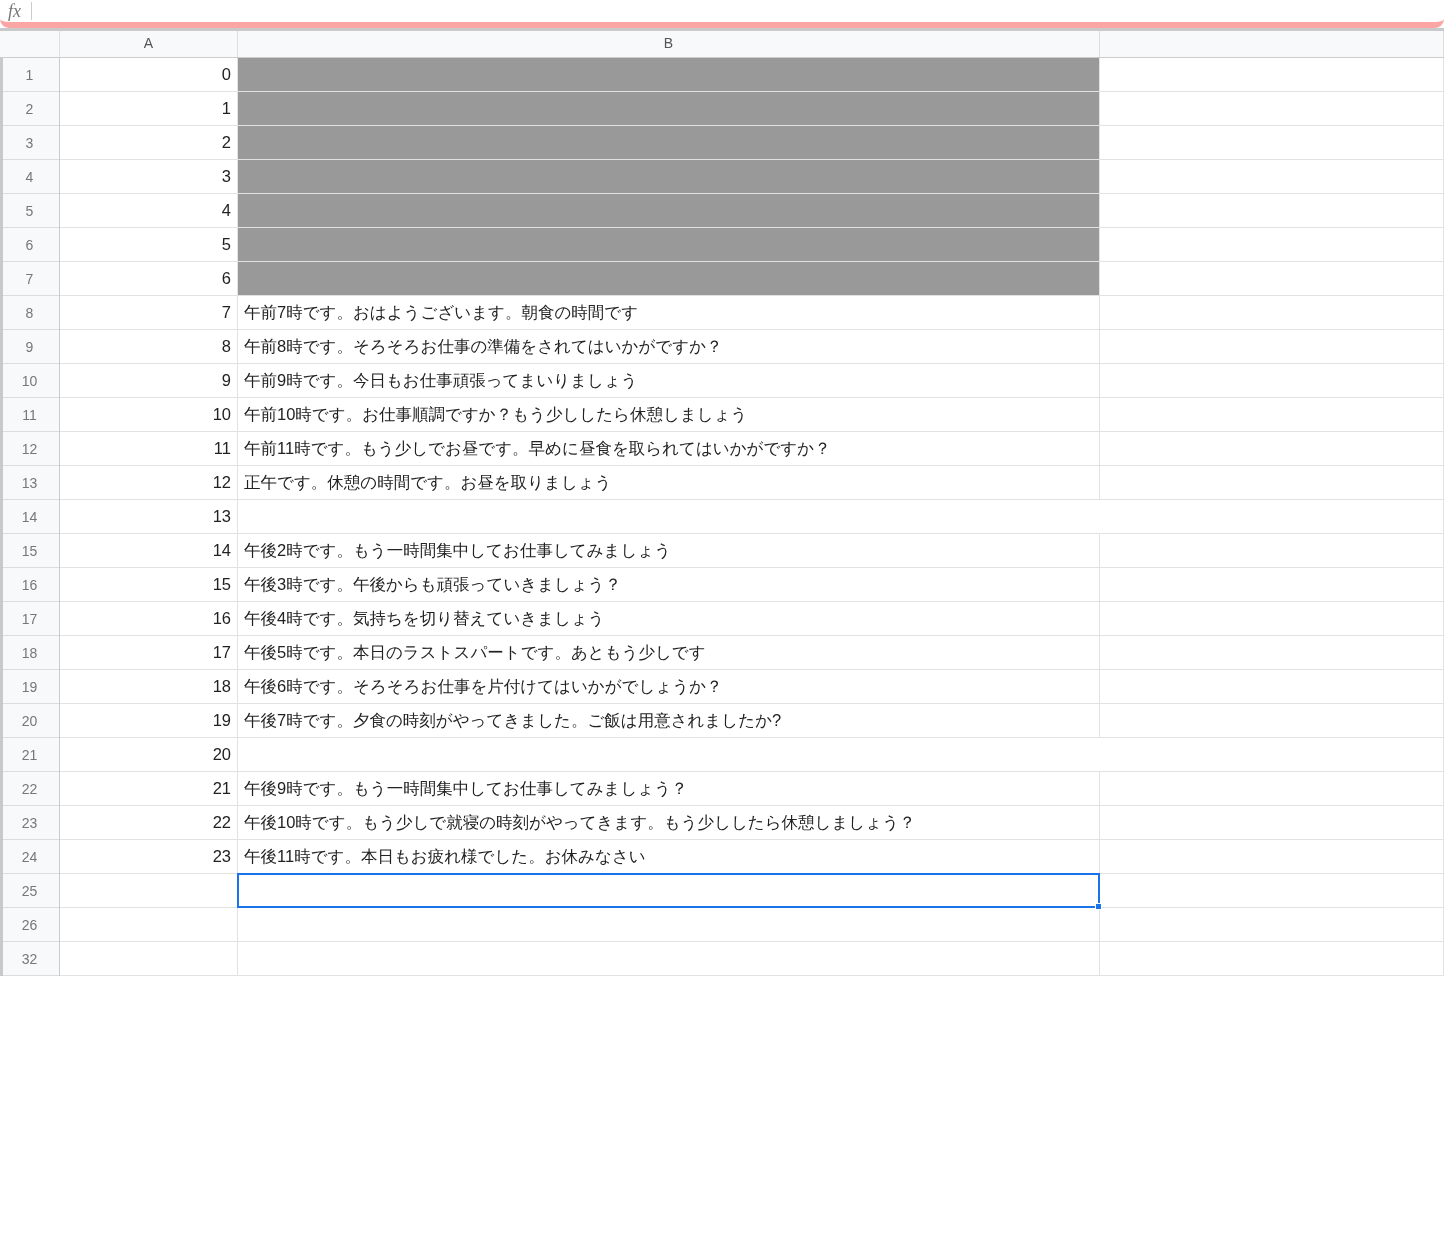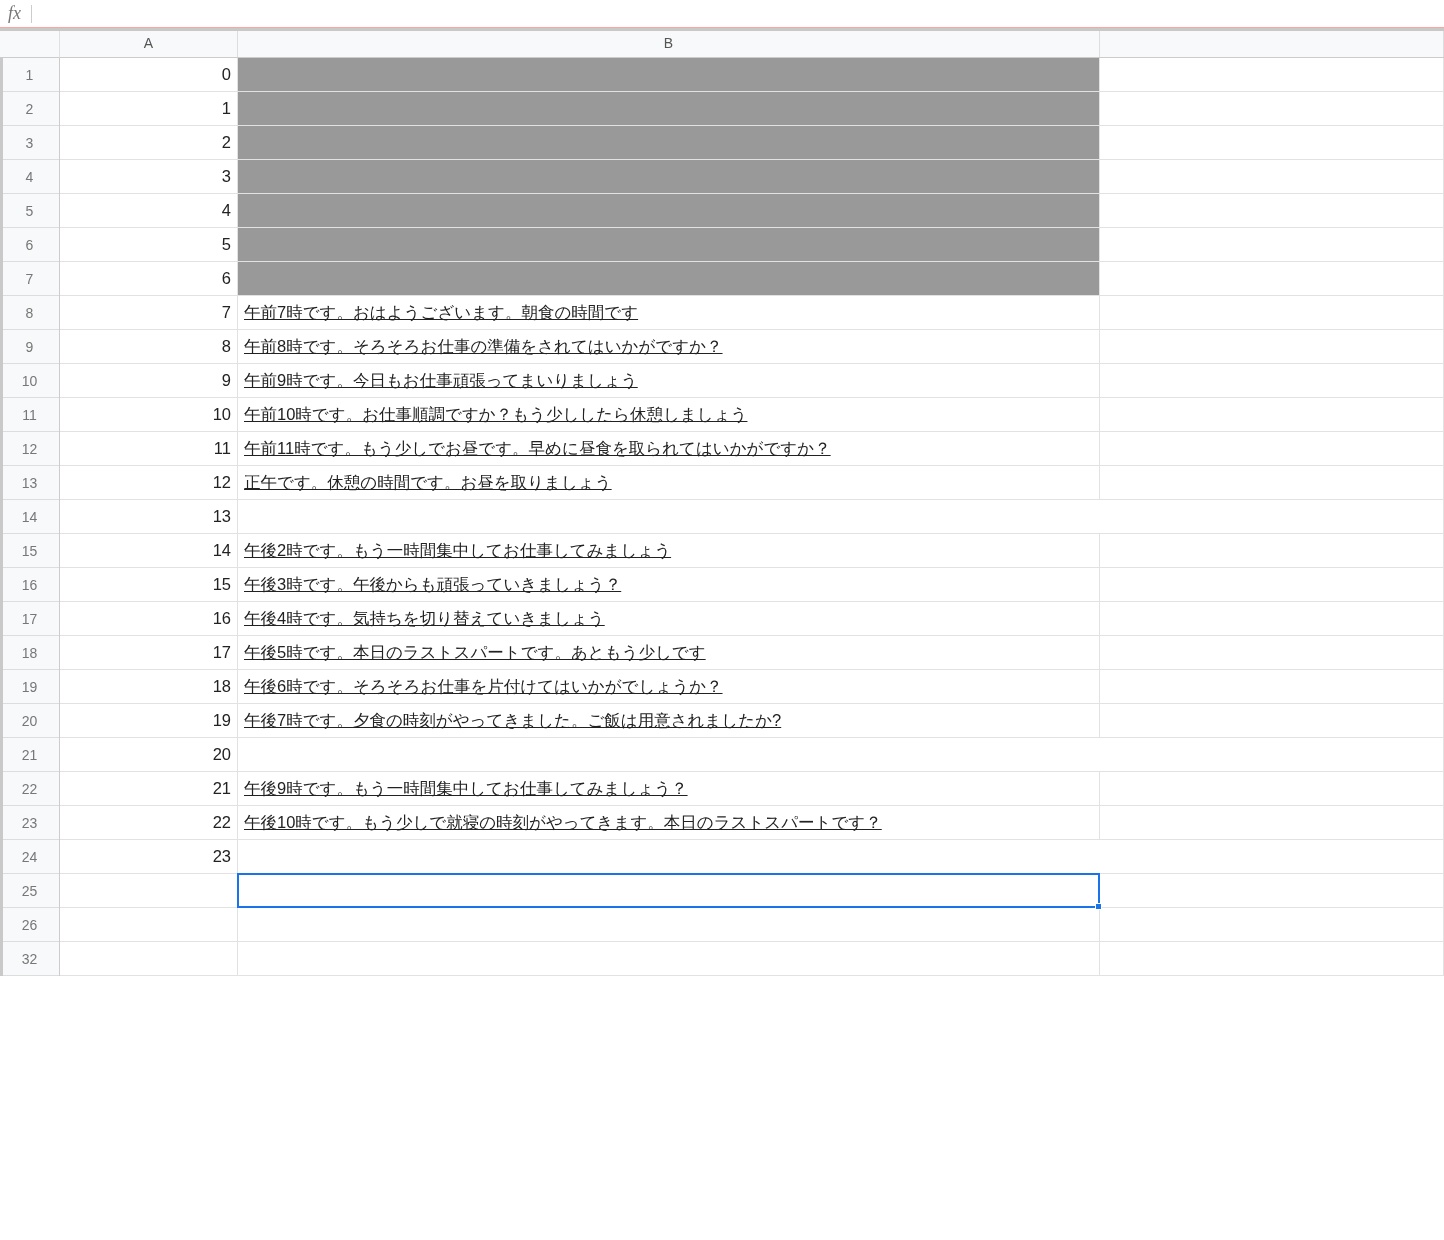--- a/index.html
+++ b/index.html
@@ -8,22 +8,23 @@
     font-size: 14px;
     background: #fff;
     overflow: hidden;
     width: 1444px;
     height: 1240px;
   }
   .formula-bar {
     display: flex;
     align-items: center;
     height: 28px;
-    border-bottom: 1px solid #fca5a5;
+    border-bottom: 6px solid #fca5a5;
     padding: 0 8px;
+    border-radius: 9px;
   }
   .fx-label {
     font-family: "Times New Roman", serif;
     font-style: italic;
     font-size: 18px;
     color: #777;
     padding-right: 10px;
     user-select: none;
   }
   .fx-divider {
@@ -108,21 +109,21 @@
     border-right: 1px solid #e2e2e2;
     padding: 0 6px;
     display: flex;
     align-items: center;
     font-size: 16.5px;
     color: #222;
     overflow: hidden;
     white-space: nowrap;
   }
   .cell.colA { width: 178px; justify-content: flex-end; }
-  .cell.colB { width: 862px; text-decoration: underline; }
+  .cell.colB { width: 862px; }
   .cell.colC { flex: 1; }
   .cell.shaded { background: #999999; }
 
   .active-cell {
     position: absolute;
     border: 2px solid #1a73e8;
     pointer-events: none;
     z-index: 4;
   }
   .active-handle {
@@ -304,25 +305,26 @@
         <div class="cell colA">20</div>
         <div class="cell colC"></div>
       </div>
       <div class="row">
         <div class="cell colA">21</div>
         <div class="cell colB">午後9時です。もう一時間集中してお仕事してみましょう？</div>
         <div class="cell colC"></div>
       </div>
       <div class="row">
         <div class="cell colA">22</div>
-        <div class="cell colB">午後10時です。もう少しで就寝の時刻がやってきます。本日のラストスパートです？</div>
+        <div class="cell colB">午後10時です。もう少しで就寝の時刻がやってきます。もう少ししたら休憩しましょう？</div>
         <div class="cell colC"></div>
       </div>
       <div class="row">
         <div class="cell colA">23</div>
+        <div class="cell colB">午後11時です。本日もお疲れ様でした。お休みなさい</div>
         <div class="cell colC"></div>
       </div>
       <div class="row">
         <div class="cell colA"></div>
         <div class="cell colB"></div>
         <div class="cell colC"></div>
       </div>
       <div class="row">
         <div class="cell colA"></div>
         <div class="cell colB"></div>

